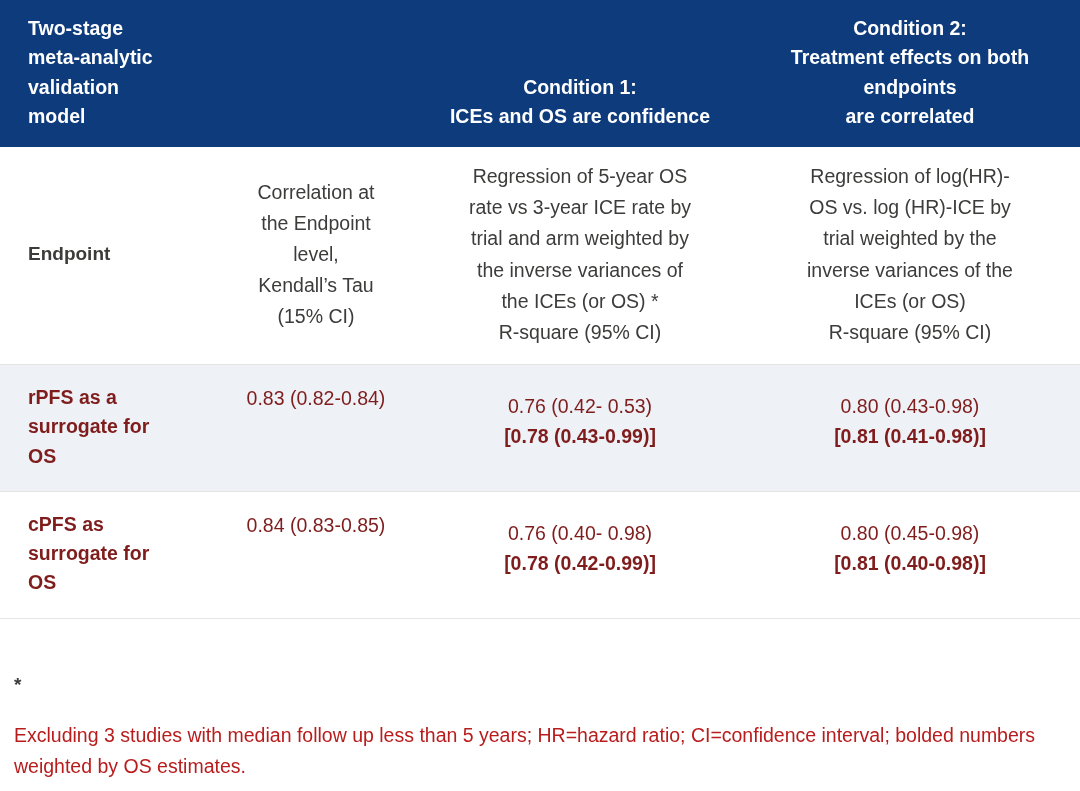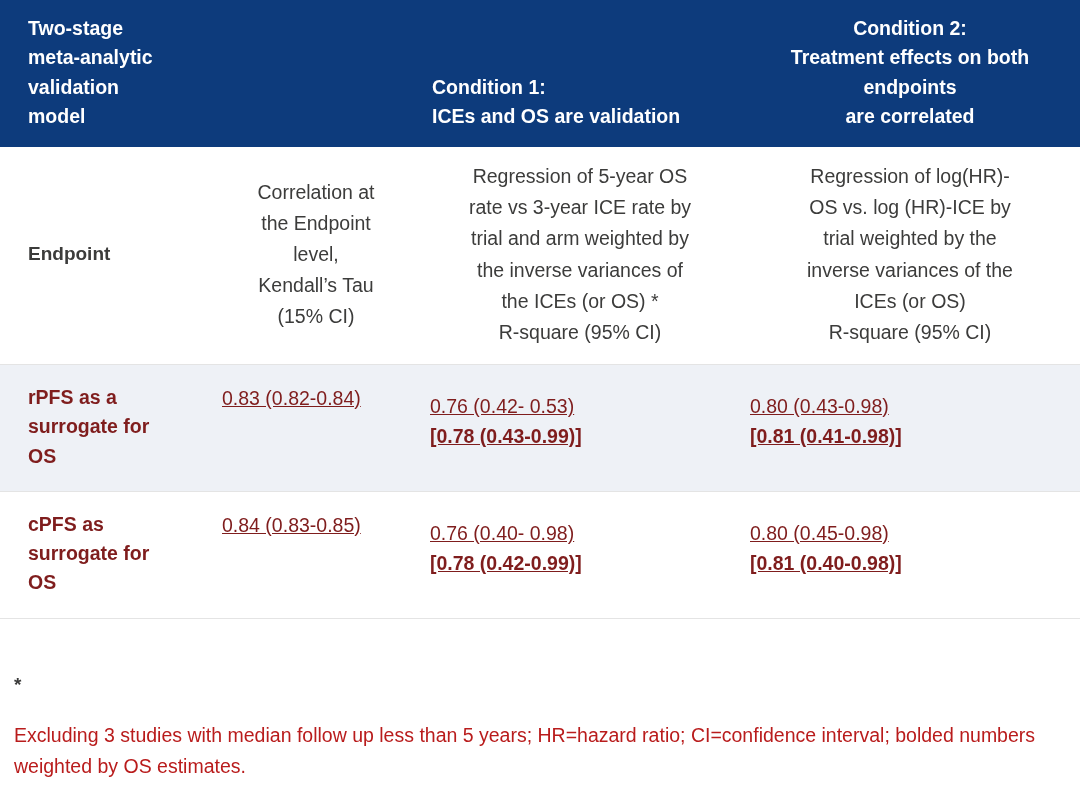--- a/index.html
+++ b/index.html
@@ -42,21 +42,21 @@
     width: 212px;
     text-align: left;
     padding-left: 28px;
   }
   th.col-corr {
     width: 208px;
     text-align: center;
   }
   th.col-cond1 {
     width: 320px;
-    text-align: left;
+    text-align: center;
     vertical-align: bottom;
   }
   th.col-cond2 {
     width: 340px;
     text-align: center;
     vertical-align: top;
   }
   .hdr-line { display: block; }
   
   th.col-cond1 .hdr-stack {
@@ -98,21 +98,21 @@
   tr.data-row.shaded td {
     background: #eef1f6;
   }
   tr.data-row td.endpoint-cell {
     font-weight: bold;
     text-align: left;
     padding-left: 28px;
     line-height: 1.5;
   }
   tr.data-row td.centered {
-    text-decoration: underline;
+    text-align: center;
   }
   .val-plain { display: block; }
   .val-bold { display: block; font-weight: bold; }
   .spacer-top { display:block; height: 8px; }
   
   .footnotes {
     padding: 56px 14px 0 14px;
   }
   .fn-marker {
     font-size: 19px;
@@ -140,21 +140,21 @@
         <th class="col-endpoint">
           <span class="hdr-line">Two-stage</span>
           <span class="hdr-line">meta-analytic</span>
           <span class="hdr-line">validation</span>
           <span class="hdr-line">model</span>
         </th>
         <th class="col-corr"></th>
         <th class="col-cond1">
           <span class="hdr-stack">
             <span class="hdr-line">Condition 1:</span>
-            <span class="hdr-line">ICEs and OS are validation</span>
+            <span class="hdr-line">ICEs and OS are confidence</span>
           </span>
         </th>
         <th class="col-cond2">
           <span class="hdr-stack">
             <span class="hdr-line">Condition 2:</span>
             <span class="hdr-line">Treatment effects on both</span>
             <span class="hdr-line">endpoints</span>
             <span class="hdr-line">are correlated</span>
           </span>
         </th>

